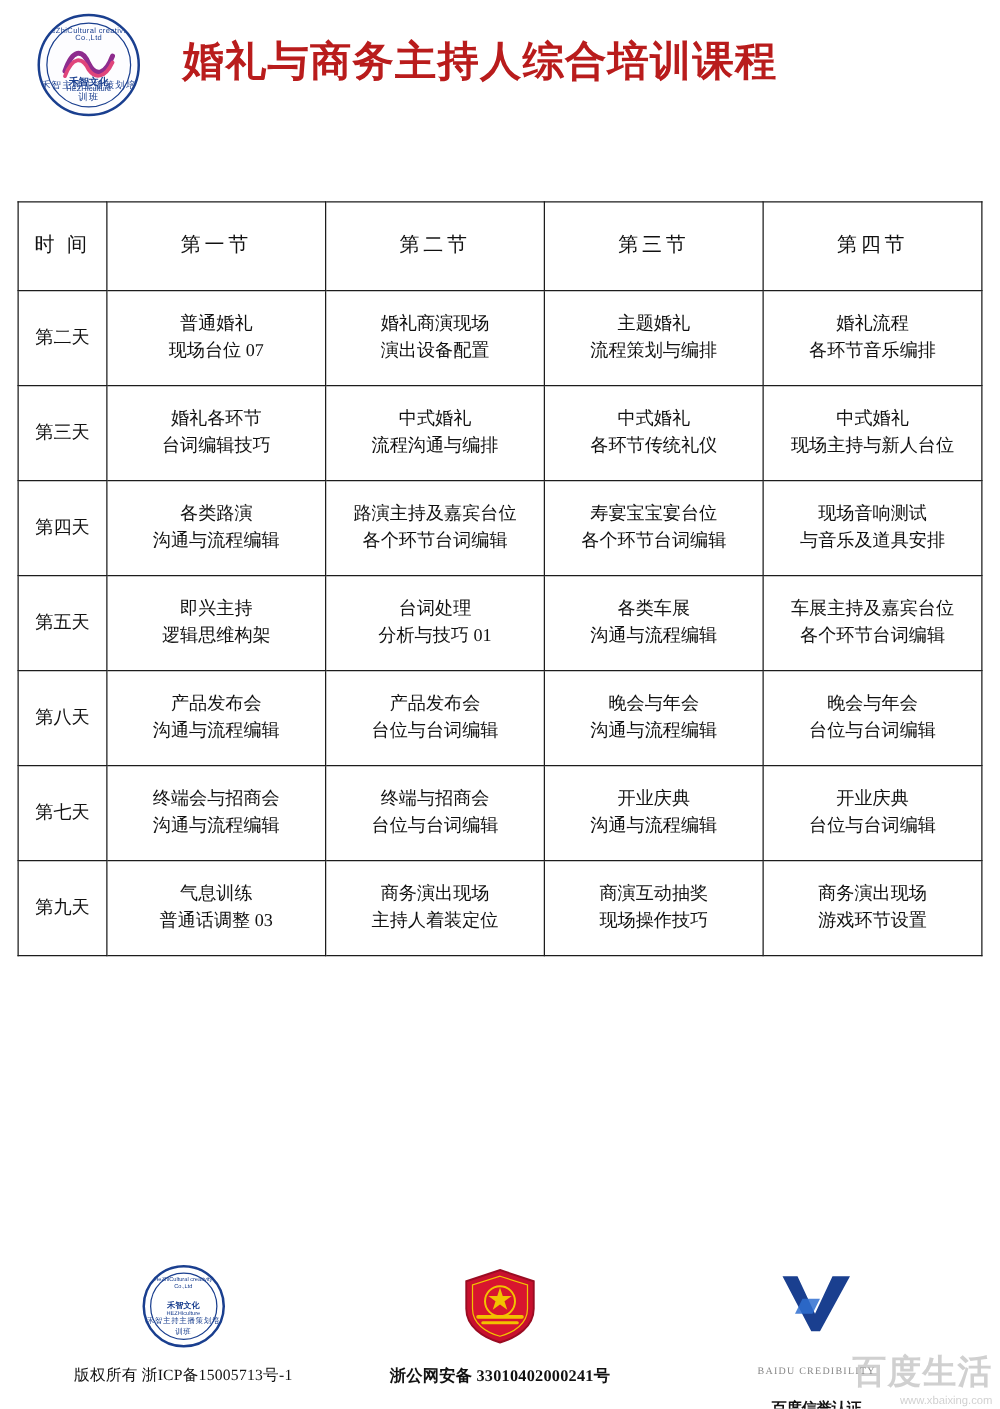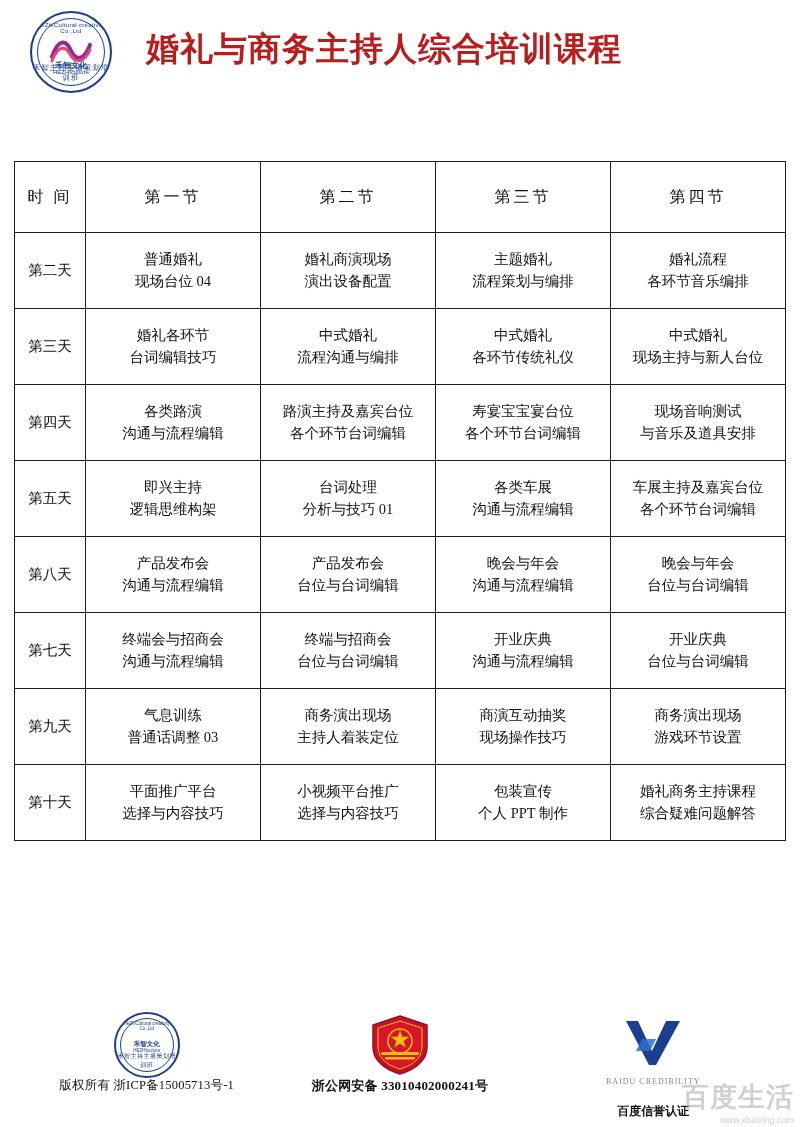--- a/index.html
+++ b/index.html
@@ -151,21 +151,21 @@
   }
   .f-badge {
     height: 64px;
     display: flex;
     align-items: center;
     justify-content: center;
   }
   .f-text {
     font-size: 12.5px;
     color: #111;
-    margin-top: 0;
+    margin-top: 15px;
     letter-spacing: .2px;
   }
   .f-text-bold {
     font-size: 13px;
     font-weight: bold;
   }
 
   
   .mini-stamp {
     width: 62px; height: 62px;
@@ -268,21 +268,21 @@
         <th>第四节</th>
       </tr>
     </thead>
     <tbody>
 
 
       <tr>
         <td class="daycol">第二天</td>
         <td>
           <span class="cell-line">普通婚礼</span>
-          <span class="cell-line">现场台位 04</span>
+          <span class="cell-line">现场台位 07</span>
         </td>
         <td>
           <span class="cell-line">婚礼商演现场</span>
           <span class="cell-line">演出设备配置</span>
         </td>
         <td>
           <span class="cell-line">主题婚礼</span>
           <span class="cell-line">流程策划与编排</span>
         </td>
         <td>
@@ -405,39 +405,20 @@
         <td>
           <span class="cell-line">商演互动抽奖</span>
           <span class="cell-line">现场操作技巧</span>
         </td>
         <td>
           <span class="cell-line">商务演出现场</span>
           <span class="cell-line">游戏环节设置</span>
         </td>
       </tr>
 
-      <tr>
-        <td class="daycol">第十天</td>
-        <td>
-          <span class="cell-line">平面推广平台</span>
-          <span class="cell-line">选择与内容技巧</span>
-        </td>
-        <td>
-          <span class="cell-line">小视频平台推广</span>
-          <span class="cell-line">选择与内容技巧</span>
-        </td>
-        <td>
-          <span class="cell-line">包装宣传</span>
-          <span class="cell-line">个人 PPT 制作</span>
-        </td>
-        <td>
-          <span class="cell-line">婚礼商务主持课程</span>
-          <span class="cell-line">综合疑难问题解答</span>
-        </td>
-      </tr>
     </tbody>
   </table>
 </div>
 
 <div class="footer">
   <div class="footer-inner">
 
     <div class="footer-col">
       <div class="f-badge">
         <div class="mini-stamp">

